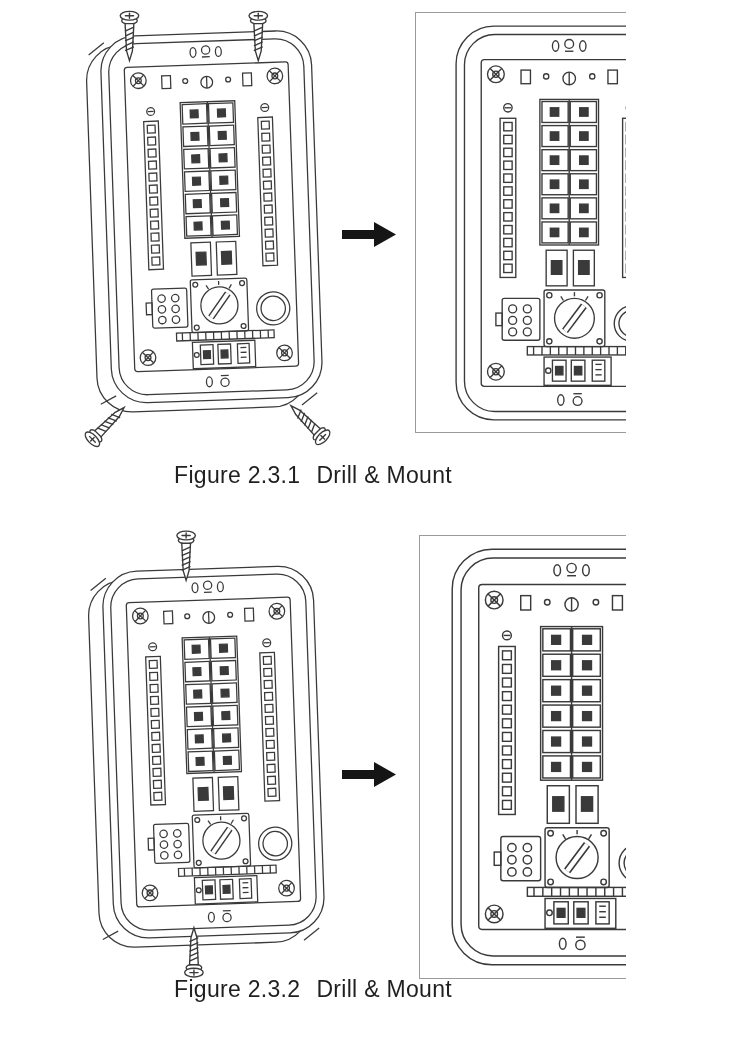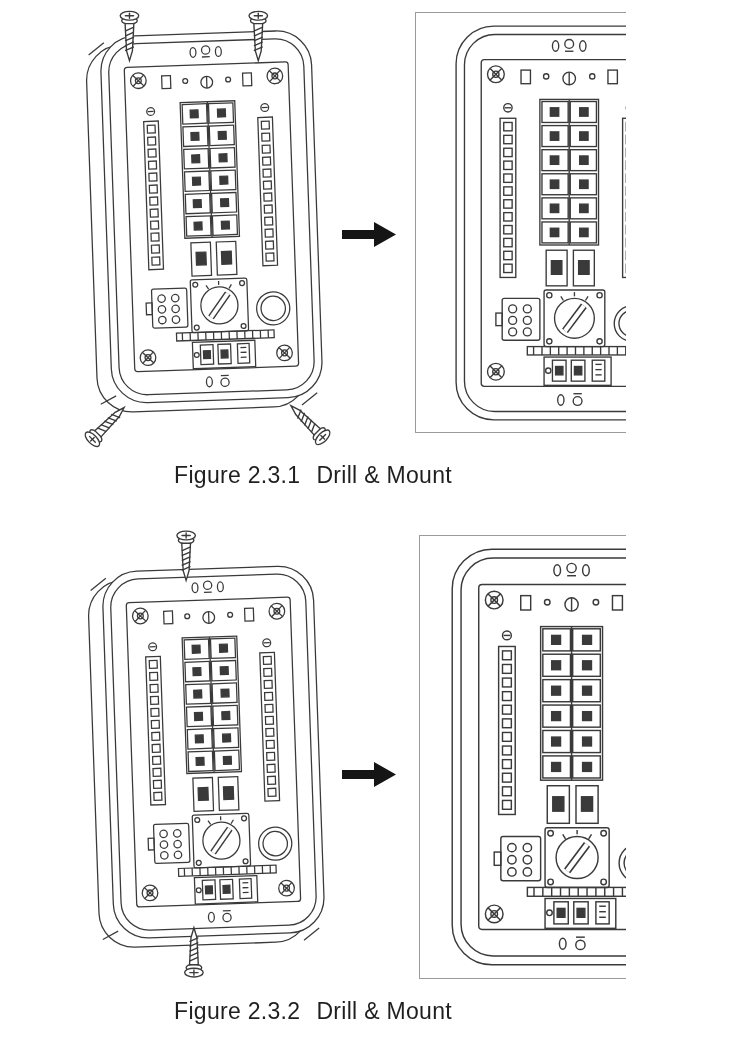--- a/index.html
+++ b/index.html
@@ -15,21 +15,21 @@
   .arrow2{left:341px;top:760px}
   .frame{position:absolute;border:1.5px solid #9b9b9b;
          display:flex;align-items:center;justify-content:center;background:#fff}
   .frame1{left:415px;top:12px;width:308px;height:421px}
   .frame2{left:419px;top:535px;width:306px;height:444px}
   .front1{height:398px}
   .front2{height:420px}
   .caption{position:absolute;left:0;width:100%;text-align:center;
            font-size:23px;color:#1f1f1f;font-weight:500;letter-spacing:.3px}
   .caption1{top:462px}
-  .caption2{top:998px}
+  .caption2{top:976px}
   .caption .ttl{margin-left:16px}
 </style>
 </head>
 <body>
 
 <svg style="position:absolute;width:0;height:0" aria-hidden="true">
   <defs>
     <g id="screw" stroke="#3a3a3a" stroke-width="1.4" fill="none" stroke-linecap="round">
       <ellipse cx="5" cy="0" rx="3.6" ry="8"></ellipse>
       <ellipse cx="0" cy="0" rx="4.5" ry="9.5" fill="#fff"></ellipse>

